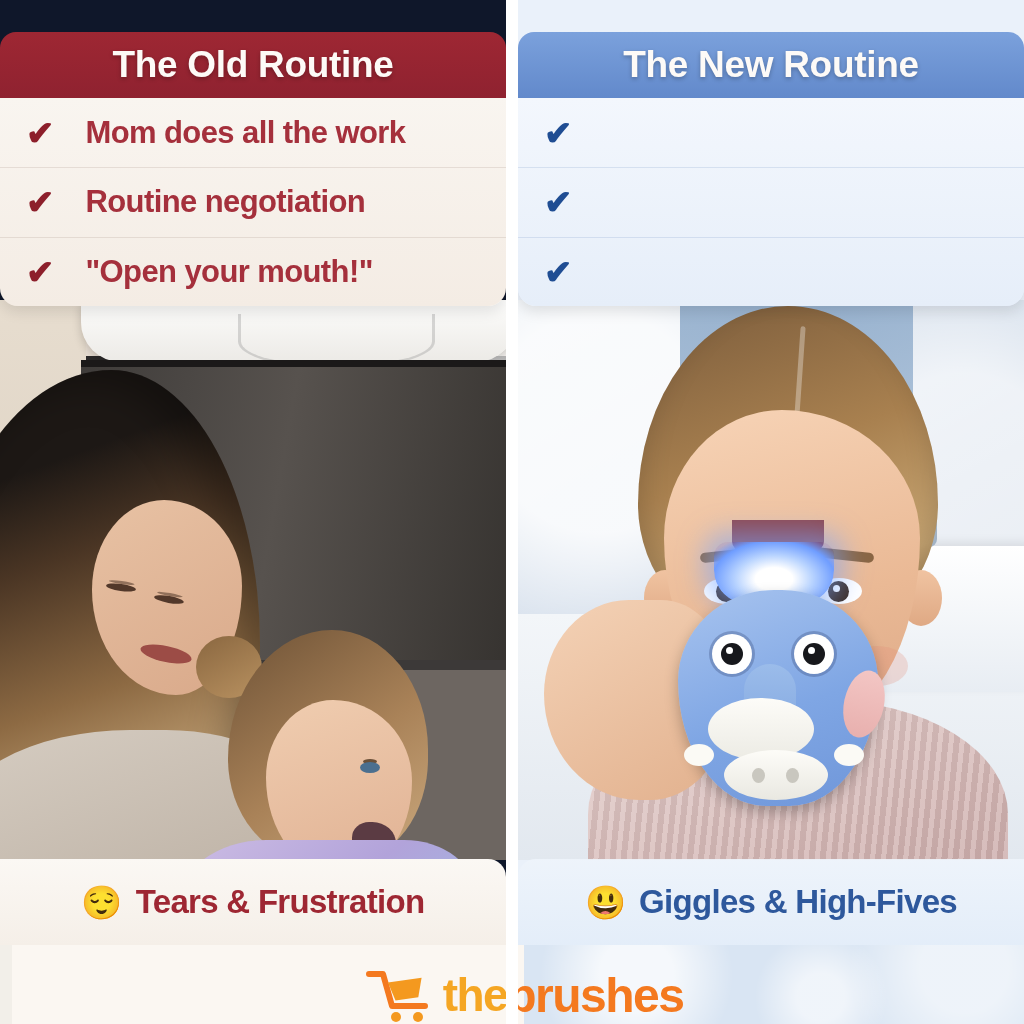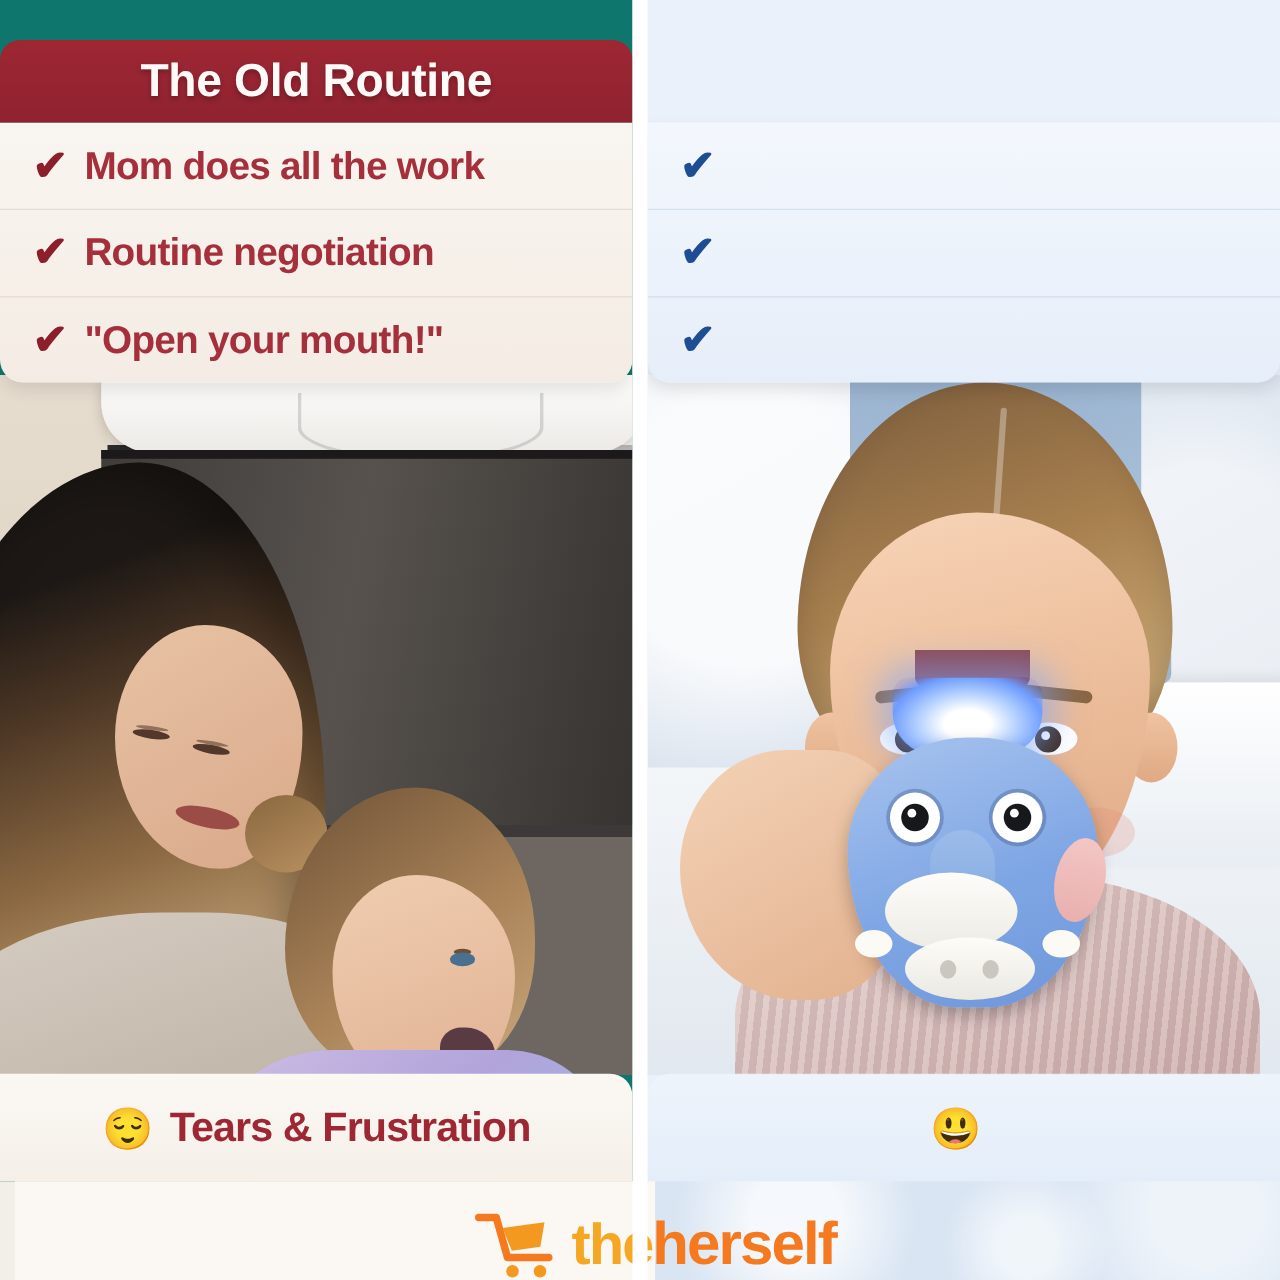--- a/index.html
+++ b/index.html
@@ -5,21 +5,21 @@
   html,body{margin:0;padding:0;}
   body{
     width:1024px;height:1024px;overflow:hidden;
     font-family:"Liberation Sans", sans-serif;
     background:#f2efe9;
   }
   .stage{position:relative;width:1024px;height:1024px;overflow:hidden;}
 
   
   .panel{position:absolute;top:0;height:945px;overflow:hidden;}
-  .panel-left{left:0;width:506px;background:#0f766e;}
+  .panel-left{left:0;width:506px;background:#0f172a;}
   .panel-right{left:518px;width:506px;background:#eaf1fa;}
   .gutter{position:absolute;top:0;left:506px;width:12px;height:1024px;background:#ffffff;z-index:30;}
 
   
   .photo{position:absolute;left:0;width:100%;top:300px;height:560px;overflow:hidden;}
 
   
   .ph-l{background:
      radial-gradient(circle at 72% 12%, rgba(255,255,255,.95) 0 16%, rgba(255,255,255,0) 40%),
      linear-gradient(#efe7de 0 7%, #e8ded3 7% 10%, #2c2a2a 10% 14%, #4a4745 14% 44%, #3c3938 44% 66%, #6d6661 66% 100%);}
@@ -156,21 +156,21 @@
   
   .card{position:absolute;left:0;top:98px;width:100%;height:208px;z-index:5;
      border-radius:0 0 18px 18px;box-shadow:0 6px 14px rgba(0,0,0,.10);}
   .card-l{background:linear-gradient(#f9f5f0,#f4ece4);}
   .card-r{background:linear-gradient(#f3f7fd,#e6eef9);}
   .crow{display:flex;align-items:center;height:69.33px;padding-left:26px;box-sizing:border-box;}
   .card-l .crow + .crow{border-top:1px solid rgba(150,120,110,.18);}
   .card-r .crow + .crow{border-top:1px solid rgba(110,145,195,.20);}
   .tick{font-size:34px;line-height:1;margin-right:13px;font-weight:bold;}
   .tick-l{color:#8d1f2b;} .tick-r{color:#1f4d93;}
-  .ctext{font-size:31px;font-weight:bold;letter-spacing:-.6px;white-space:nowrap;}
+  .ctext{font-size:31px;font-weight:bold;letter-spacing:-.6px;white-space:nowrap;margin-left:18px;}
   .ctext-l{color:#a5303c;} .ctext-r{color:#2e589c;}
 
   
   .cap{position:absolute;left:0;bottom:0;width:100%;height:86px;z-index:6;
      display:flex;align-items:center;justify-content:center;}
   .cap-l{background:linear-gradient(#fbf8f4,#f5efe8);border-radius:0 18px 0 0;}
   .cap-r{background:linear-gradient(rgba(238,244,251,.92),rgba(227,237,249,.92));border-radius:18px 0 0 0;}
   .cap-emoji{font-size:33px;margin-right:13px;line-height:1;}
   .cap-text{font-size:33px;font-weight:bold;letter-spacing:-.7px;white-space:nowrap;}
   .cap-text-l{color:#9e2733;text-align:right;} .cap-text-r{color:#2e589c;}
@@ -284,47 +284,51 @@
             <span></span>
           </div>
         <div class="e-trunk"></div>
         <div class="e-belly"></div>
         <div class="e-snout"></div>
         <div class="e-foot l"></div>
         <div class="e-foot r"></div>
       </div>
     </div>
 
+    <div class="hdr hdr-r">
+      <span class="hdr-title">The New Routine</span>
+    </div>
 
     <div class="card card-r">
       <div class="crow">
         <span class="tick tick-r">✔</span>
       </div>
       <div class="crow">
         <span class="tick tick-r">✔</span>
       </div>
       <div class="crow">
         <span class="tick tick-r">✔</span>
       </div>
     </div>
 
     <div class="cap cap-r">
       <span class="cap-emoji">😃</span>
+      <span class="cap-text cap-text-r">Giggles &amp; High-Fives</span>
     </div>
   </div>
 
   <div class="gutter"></div>
 
   <div class="footer">
     <div class="footer-bg"></div>
     <div class="logo">
       <svg width="72" height="58" viewBox="0 0 72 58">
         <path d="M4 8 L18 8 L27 40 L60 40" fill="none" stroke="#f4791f" stroke-width="6" stroke-linecap="round" stroke-linejoin="round"></path>
         <path d="M24 14 L58 14 L52 33 L29 33 Z" fill="#f4991f" transform="rotate(-8 41 23)"></path>
         <circle cx="31" cy="51" r="5" fill="#f4991f"></circle>
         <circle cx="53" cy="51" r="5" fill="#f4991f"></circle>
       </svg>
       <span class="logo-the">the</span>
-      <span class="logo-cartzzy">herself</span>
+      <span class="logo-cartzzy">brushes</span>
     </div>
   </div>
 
 </div>
 
 </body></html>

